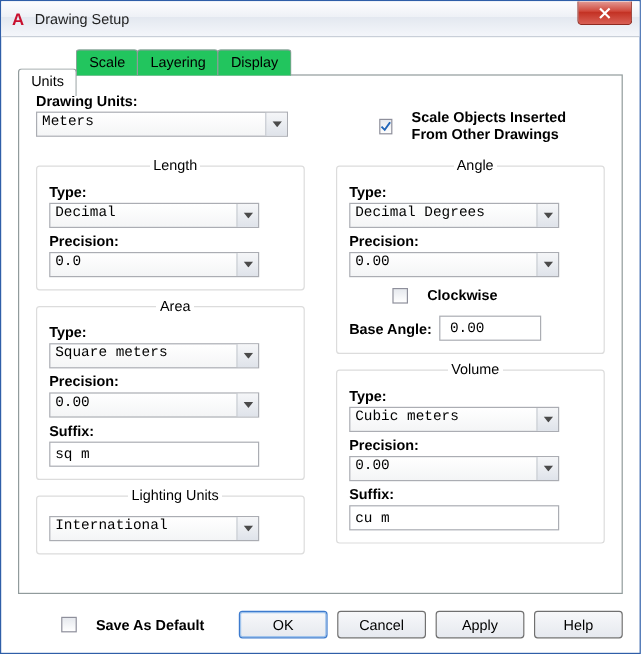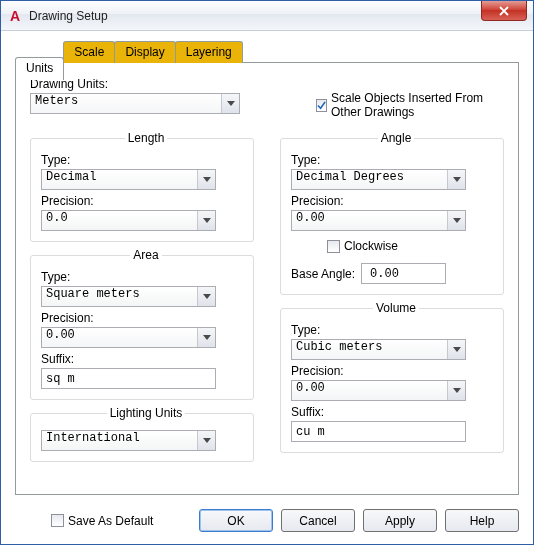--- a/index.html
+++ b/index.html
@@ -69,21 +69,21 @@
     display: flex;
     align-items: flex-end;
     height: 22px;
     position: relative;
     z-index: 2;
   }
   .tab {
     border: 1px solid #919b9c;
     border-bottom: none;
     padding: 3px 10px 4px 10px;
-    background: #eab308;
+    background: #22c55e;
     font-size: 12px;
     margin-right: -1px;
     border-radius: 3px 3px 0 0;
     position: relative;
     cursor: pointer;
   }
   .tab.active {
     background: #fff;
     border-color: #919b9c;
     padding-bottom: 5px;
@@ -92,21 +92,21 @@
   }
   .tabpage {
     border: 1px solid #919b9c;
     background: #fff;
     flex: 1;
     margin-top: -1px;
     padding: 10px 14px 12px 14px;
     position: relative;
     z-index: 1;
   }
-  .label { font-size: 12px; }
+  .label { font-size: 12px; font-weight: bold; }
   .top-row {
     display: flex;
     gap: 26px;
     align-items: flex-start;
     margin-bottom: 6px;
   }
   .left-col, .right-col { flex: 1; }
   .field-label { margin-bottom: 2px; margin-top: 4px; }
   .select, .text-input {
     width: 100%;
@@ -131,21 +131,21 @@
     display: flex;
     align-items: center;
     justify-content: center;
     pointer-events: none;
   }
   .arrow svg { width: 8px; height: 5px; }
   .text-input {
     padding: 0 4px;
     background: #fff;
   }
-  .checkbox-row { display: flex; align-items: center; gap: 4px; padding-left: 36px; }
+  .checkbox-row { display: flex; align-items: center; gap: 16px; padding-left: 36px; }
   .checkbox {
     width: 13px; height: 13px;
     border: 1px solid #8e8f9b;
     background: linear-gradient(#e6e9ee,#fff);
     display: flex;
     align-items: center;
     justify-content: center;
     cursor: pointer;
   }
   .checkbox svg { width: 9px; height: 9px; display: none; }
@@ -205,22 +205,22 @@
         <path d="M1 1 L9 9 M9 1 L1 9" stroke="#fff" stroke-width="1.8" fill="none"></path>
       </svg>
   </div>
 </div>
 
 <div class="content">
 
   <div class="tabstrip">
     <div class="tab active">Units</div>
     <div class="tab">Scale</div>
+    <div class="tab">Layering</div>
     <div class="tab">Display</div>
-    <div class="tab">Layering</div>
   </div>
 
   <div class="tabpage">
 
     <div class="top-row">
       <div class="left-col">
         <div class="label field-label">Drawing Units:</div>
         <div class="select-wrap" style="width:210px">
           <div class="select">Meters</div>
           <div class="arrow">

